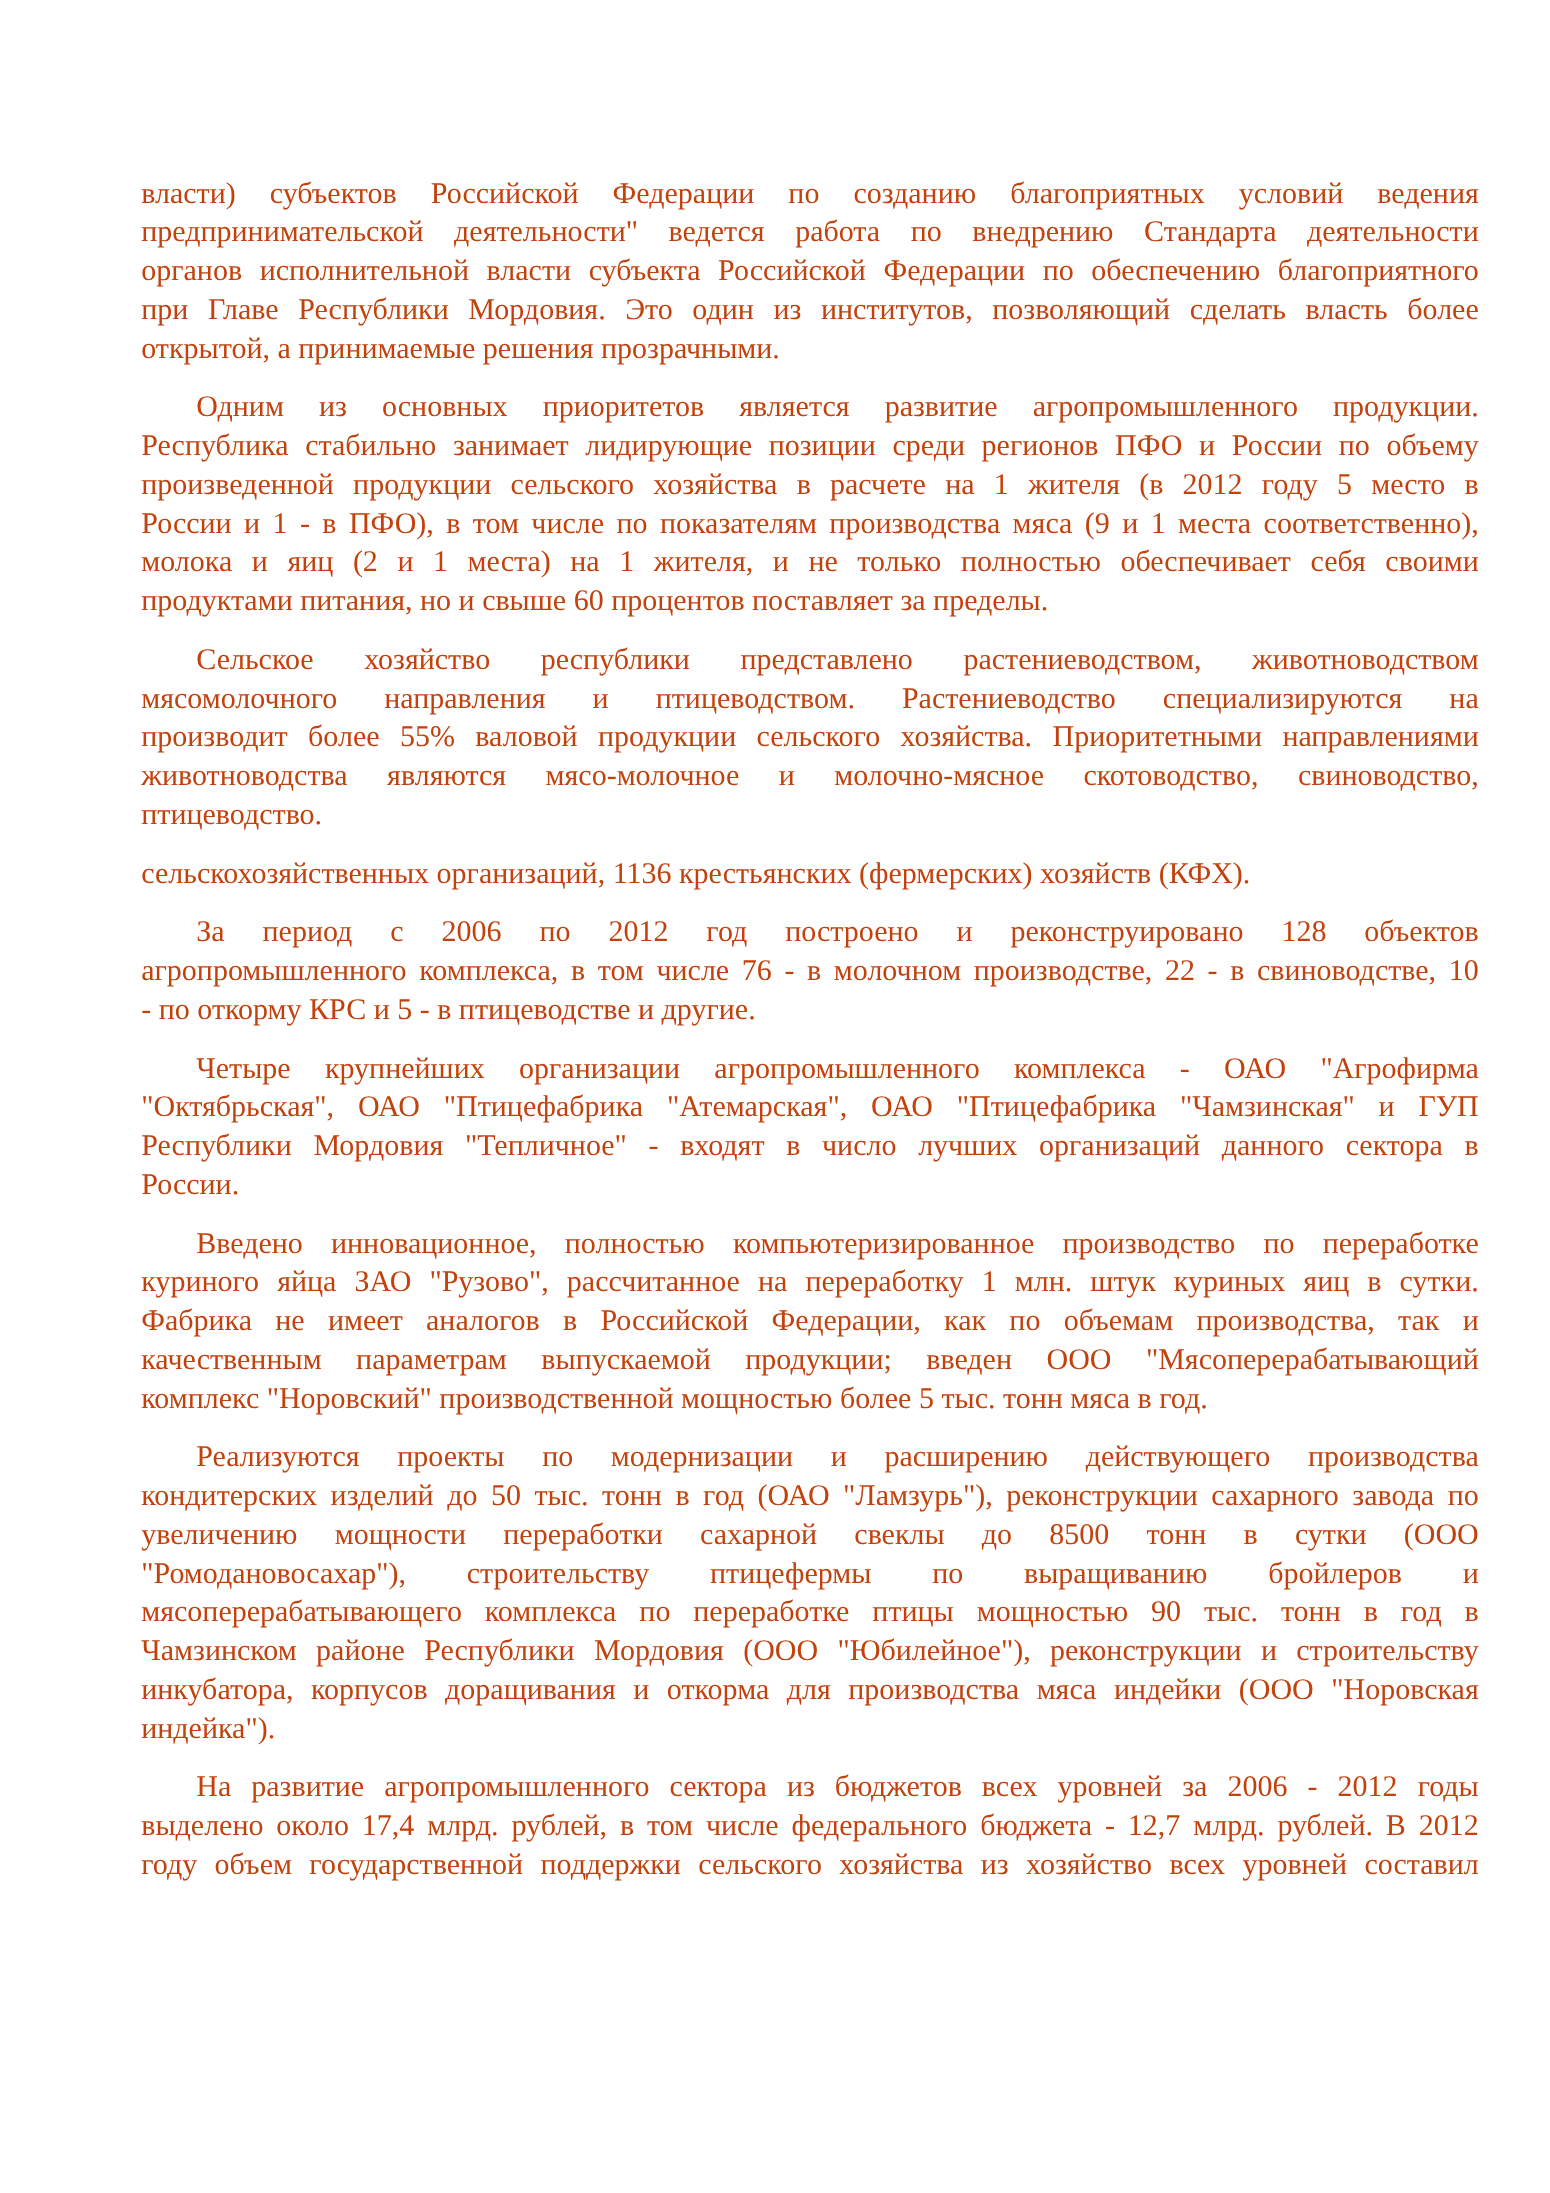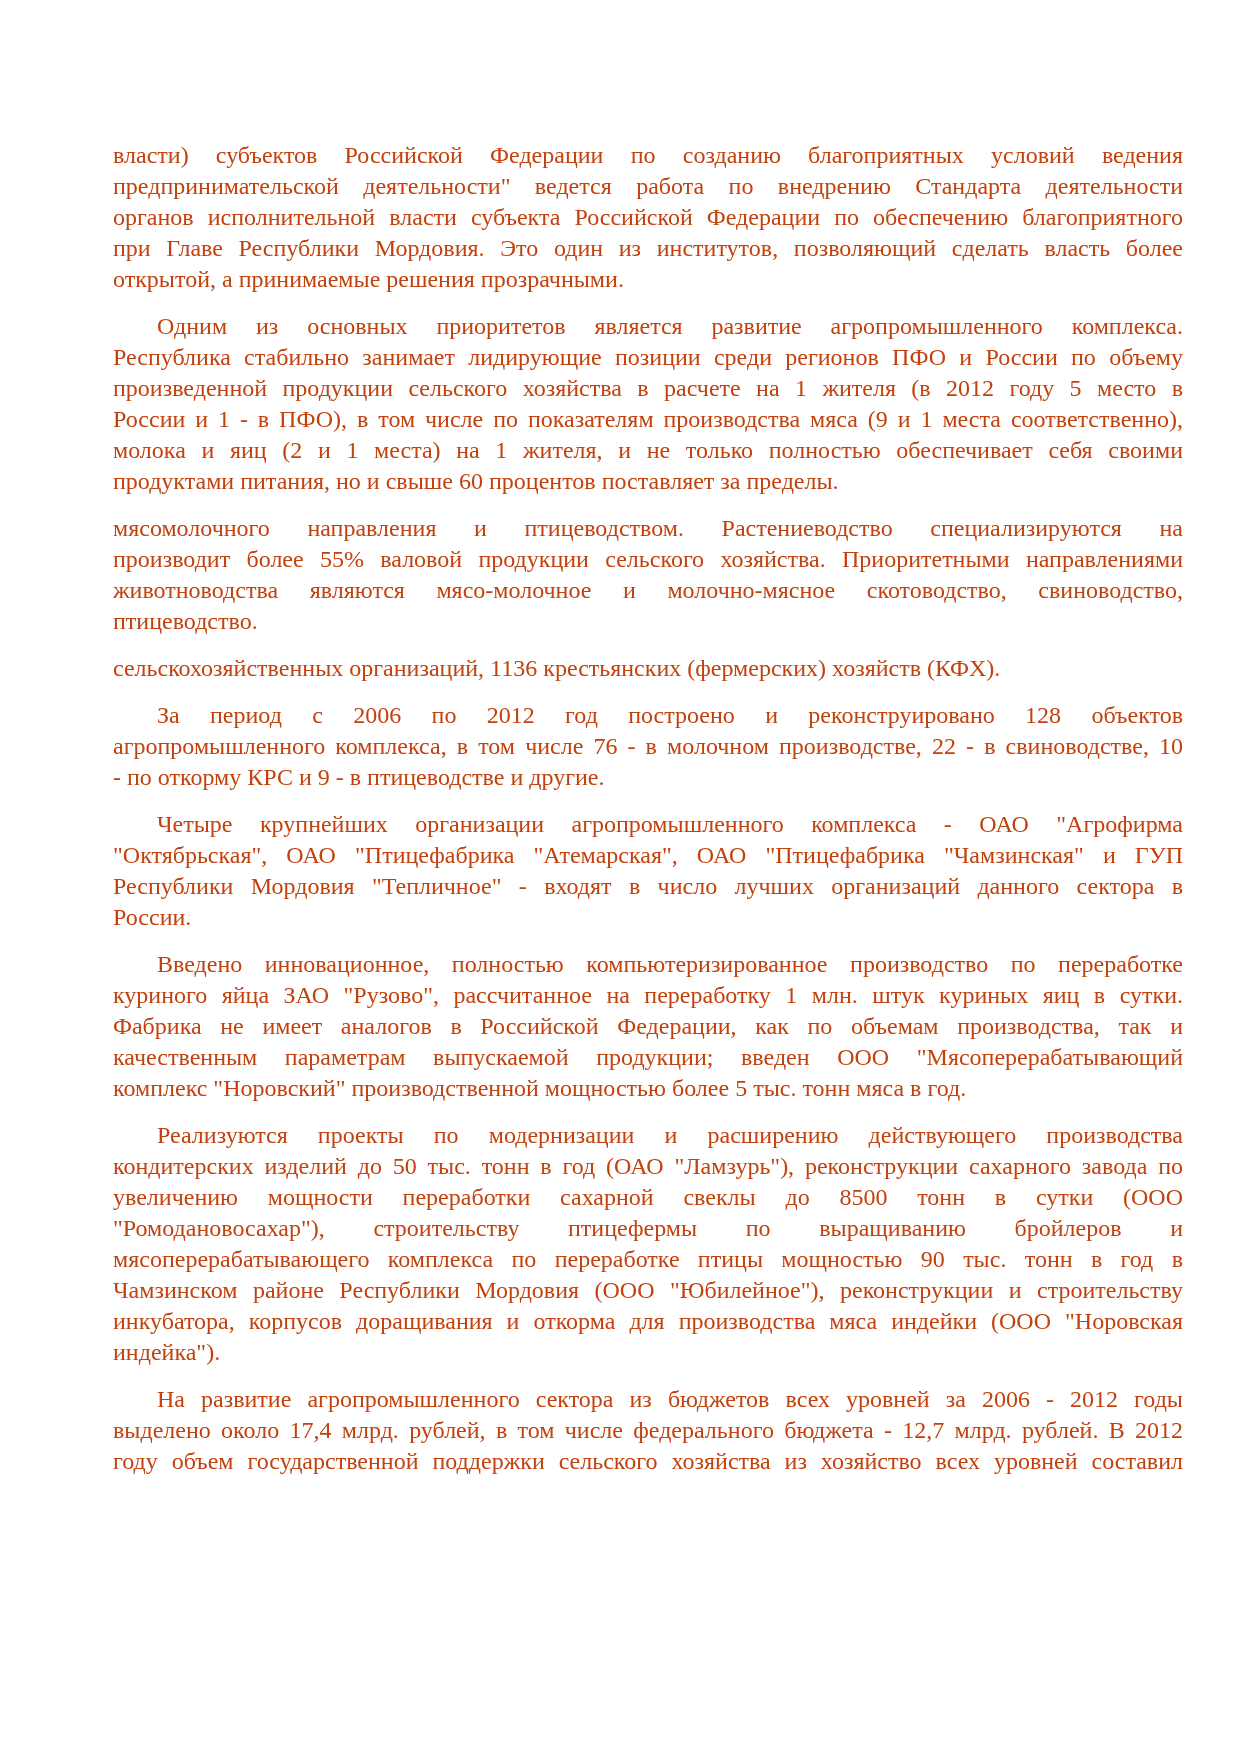--- a/index.html
+++ b/index.html
@@ -49,40 +49,41 @@
 <div class="page">
   <div class="content" style="color: #c2410c;">
       <div class="para">
         <div class="line">власти) субъектов Российской Федерации по созданию благоприятных условий ведения</div>
         <div class="line">предпринимательской деятельности" ведется работа по внедрению Стандарта деятельности</div>
         <div class="line">органов исполнительной власти субъекта Российской Федерации по обеспечению благоприятного</div>
         <div class="line">при Главе Республики Мордовия. Это один из институтов, позволяющий сделать власть более</div>
         <div class="line para-end">открытой, а принимаемые решения прозрачными.</div>
       </div>
       <div class="para">
-        <div class="line indent">Одним из основных приоритетов является развитие агропромышленного комплекса.</div>
+        <div class="line indent">Одним из основных приоритетов является развитие агропромышленного продукции.</div>
         <div class="line">Республика стабильно занимает лидирующие позиции среди регионов ПФО и России по объему</div>
         <div class="line">произведенной продукции сельского хозяйства в расчете на 1 жителя (в 2012 году 5 место в</div>
         <div class="line">России и 1 - в ПФО), в том числе по показателям производства мяса (9 и 1 места соответственно),</div>
         <div class="line">молока и яиц (2 и 1 места) на 1 жителя, и не только полностью обеспечивает себя своими</div>
         <div class="line para-end">продуктами питания, но и свыше 60 процентов поставляет за пределы.</div>
       </div>
       <div class="para">
+        <div class="line indent">Сельское хозяйство республики представлено растениеводством, животноводством</div>
         <div class="line">мясомолочного направления и птицеводством. Растениеводство специализируются на</div>
         <div class="line">производит более 55% валовой продукции сельского хозяйства. Приоритетными направлениями</div>
         <div class="line">животноводства являются мясо-молочное и молочно-мясное скотоводство, свиноводство,</div>
         <div class="line para-end">птицеводство.</div>
       </div>
       <div class="para">
         <div class="line para-end">сельскохозяйственных организаций, 1136 крестьянских (фермерских) хозяйств (КФХ).</div>
       </div>
       <div class="para">
         <div class="line indent">За период с 2006 по 2012 год построено и реконструировано 128 объектов</div>
         <div class="line">агропромышленного комплекса, в том числе 76 - в молочном производстве, 22 - в свиноводстве, 10</div>
-        <div class="line para-end">- по откорму КРС и 9 - в птицеводстве и другие.</div>
+        <div class="line para-end">- по откорму КРС и 5 - в птицеводстве и другие.</div>
       </div>
       <div class="para">
         <div class="line indent">Четыре крупнейших организации агропромышленного комплекса - ОАО "Агрофирма</div>
         <div class="line">"Октябрьская", ОАО "Птицефабрика "Атемарская", ОАО "Птицефабрика "Чамзинская" и ГУП</div>
         <div class="line">Республики Мордовия "Тепличное" - входят в число лучших организаций данного сектора в</div>
         <div class="line para-end">России.</div>
       </div>
       <div class="para">
         <div class="line indent">Введено инновационное, полностью компьютеризированное производство по переработке</div>
         <div class="line">куриного яйца ЗАО "Рузово", рассчитанное на переработку 1 млн. штук куриных яиц в сутки.</div>

